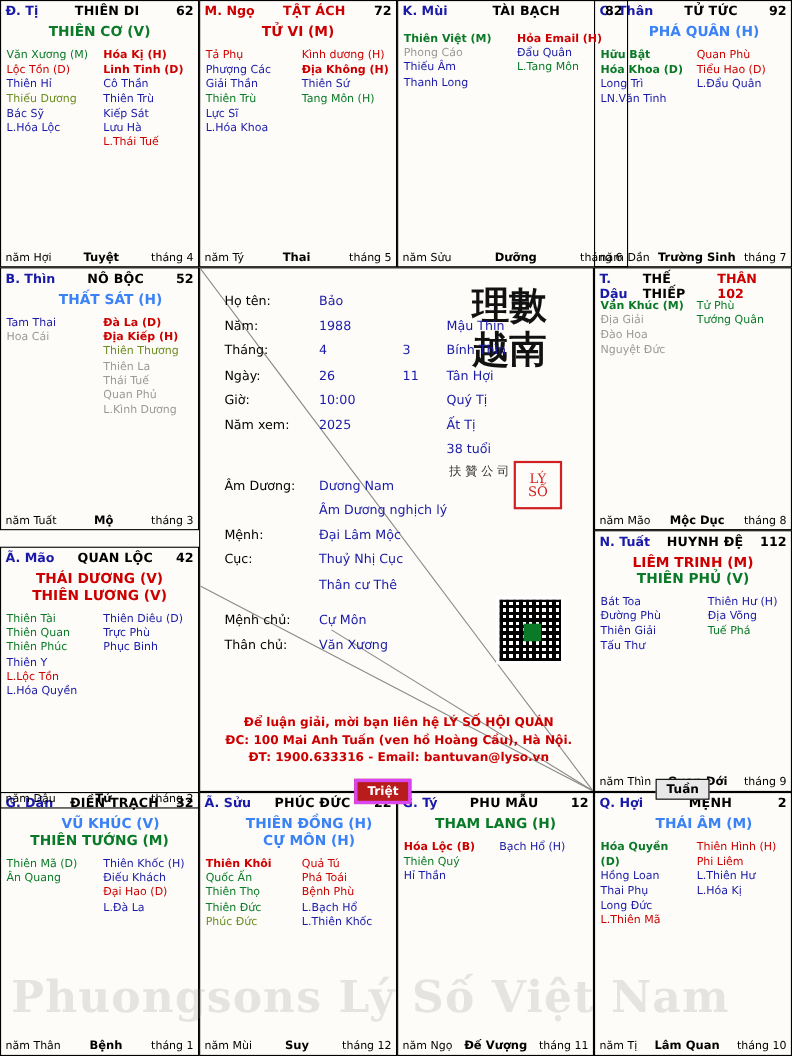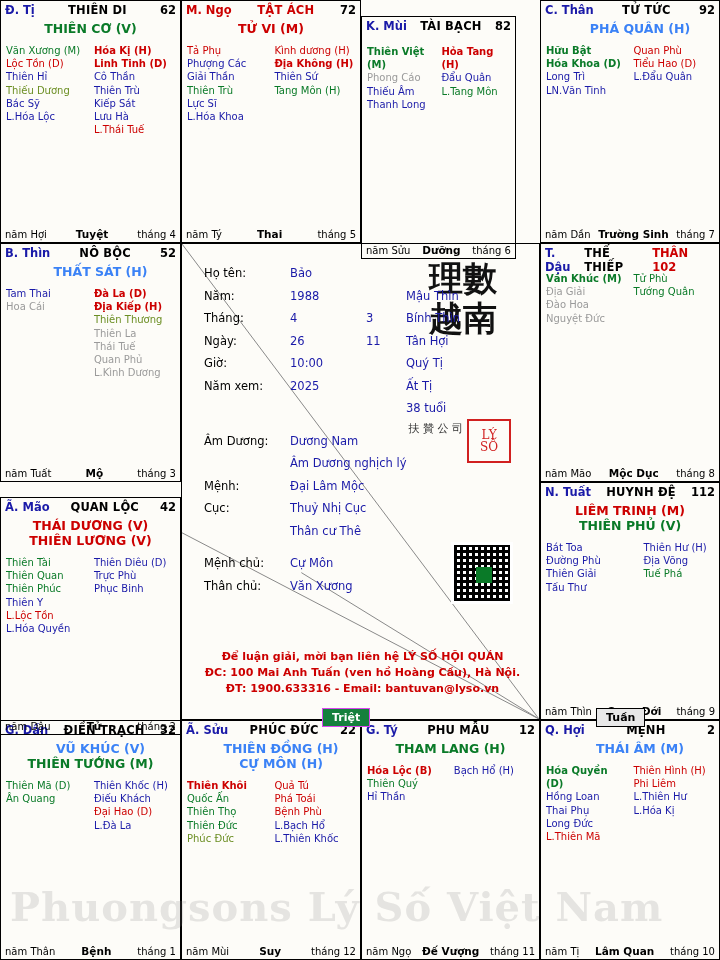--- a/index.html
+++ b/index.html
@@ -158,26 +158,26 @@
     color: #cc0000;
     font-size: 11px;
     line-height: 16px;
     font-weight: bold;
   }
   .center-lines { position: absolute; left:0; top:0; width:100%; height:100%; }
 
   
   .badge {
     position: absolute;
-    background: #15803d;
+    background: #b91c1c;
     color: #fff;
     font-size: 11px;
     font-weight: bold;
     padding: 2px 9px;
-    border: 1px solid #d946ef;
+    border: 3px solid #d946ef;
     z-index: 5;
   }
   .badge.light {
     background: #e8e8e8;
     color: #000;
     border: 1px solid #000;
   }
   
   .wm-text {
     position: absolute;
@@ -446,36 +446,36 @@
           <div class="s-red">Tiểu Hao (D)</div>
           <div class="s-blue">L.Đẩu Quân</div>
         </div>
       </div>
       <div class="cell-foot">
         <span>năm Dần</span>
         <span class="mid">Trường Sinh</span>
         <span>tháng 7</span>
       </div>
     </div>
-    <div class="cell" style="left: 361px; top: 0px; width: 155px; height: 243px; margin-top: 16px;">
+    <div class="cell" style="left: 361px; top: 0px; width: 210px; height: 243px;">
       <div class="cell-head">
         <span class="chi">K. Mùi</span>
         <span class="cung">TÀI BẠCH</span>
         <span class="num">82</span>
       </div>
       <div class="stars-main"></div>
       <div class="cols" style="top: 28px;">
         <div class="col left">
           <div class="s-green bold">Thiên Việt (M)</div>
           <div class="s-gray">Phong Cáo</div>
           <div class="s-blue">Thiếu Âm</div>
           <div class="s-blue">Thanh Long</div>
         </div>
         <div class="col right">
-          <div class="s-red bold">Hỏa Tang (H)</div>
+          <div class="s-red bold">Hỏa Email (H)</div>
           <div class="s-blue">Đẩu Quân</div>
           <div class="s-green">L.Tang Môn</div>
         </div>
       </div>
       <div class="cell-foot">
         <span>năm Sửu</span>
         <span class="mid">Dưỡng</span>
         <span>tháng 6</span>
       </div>
     </div>

